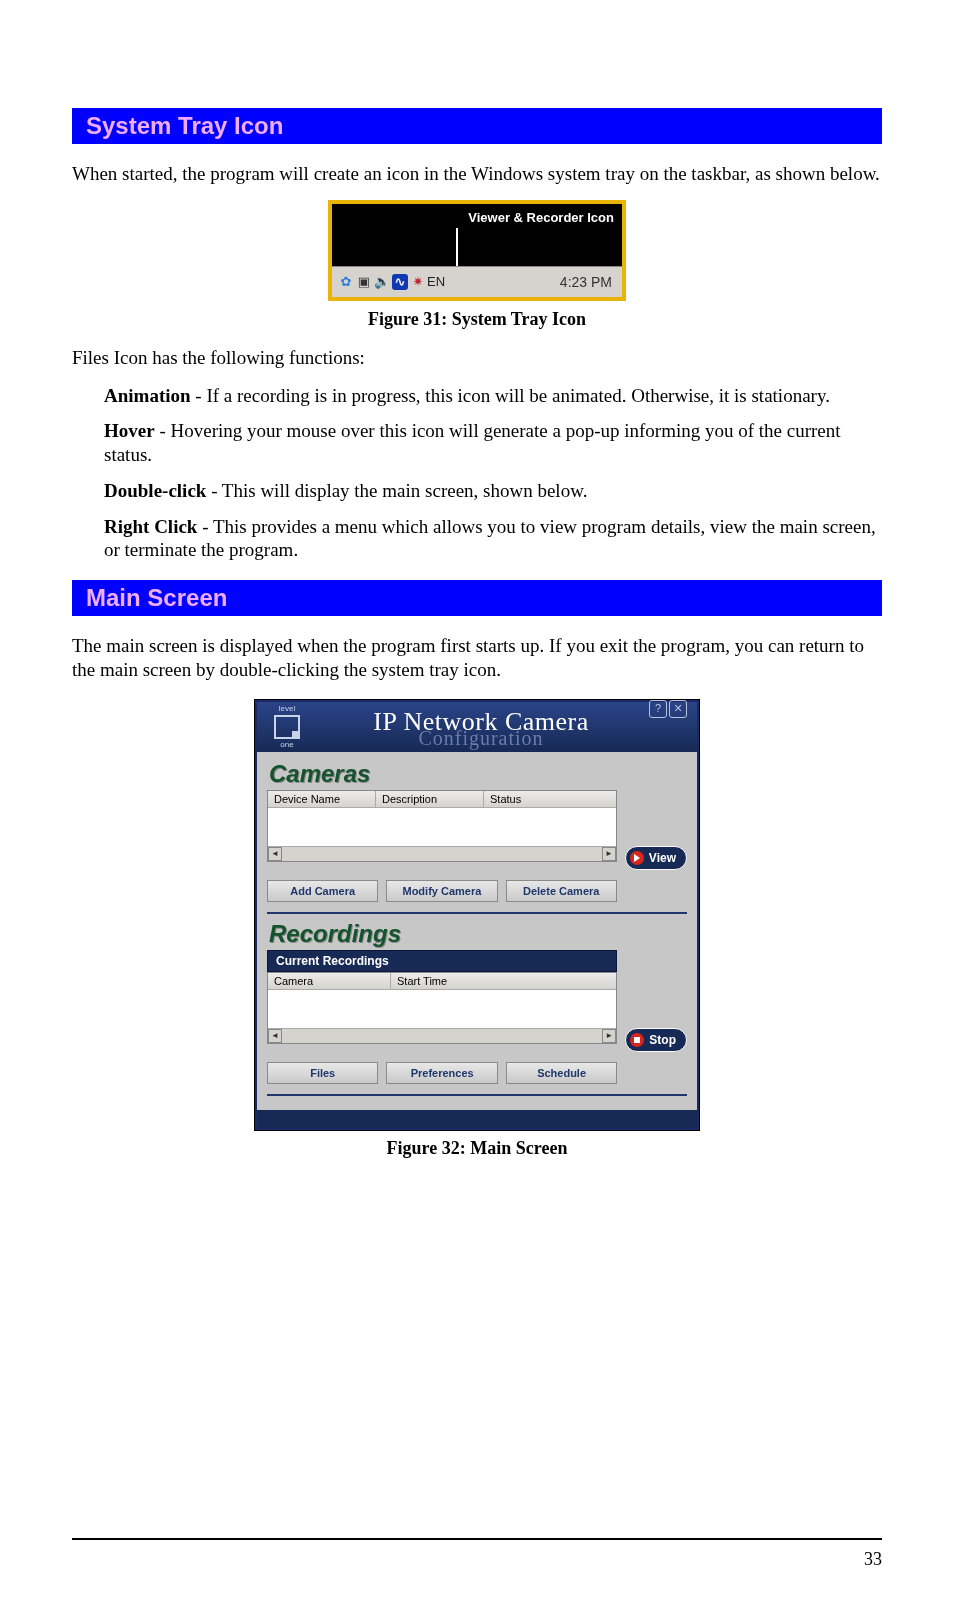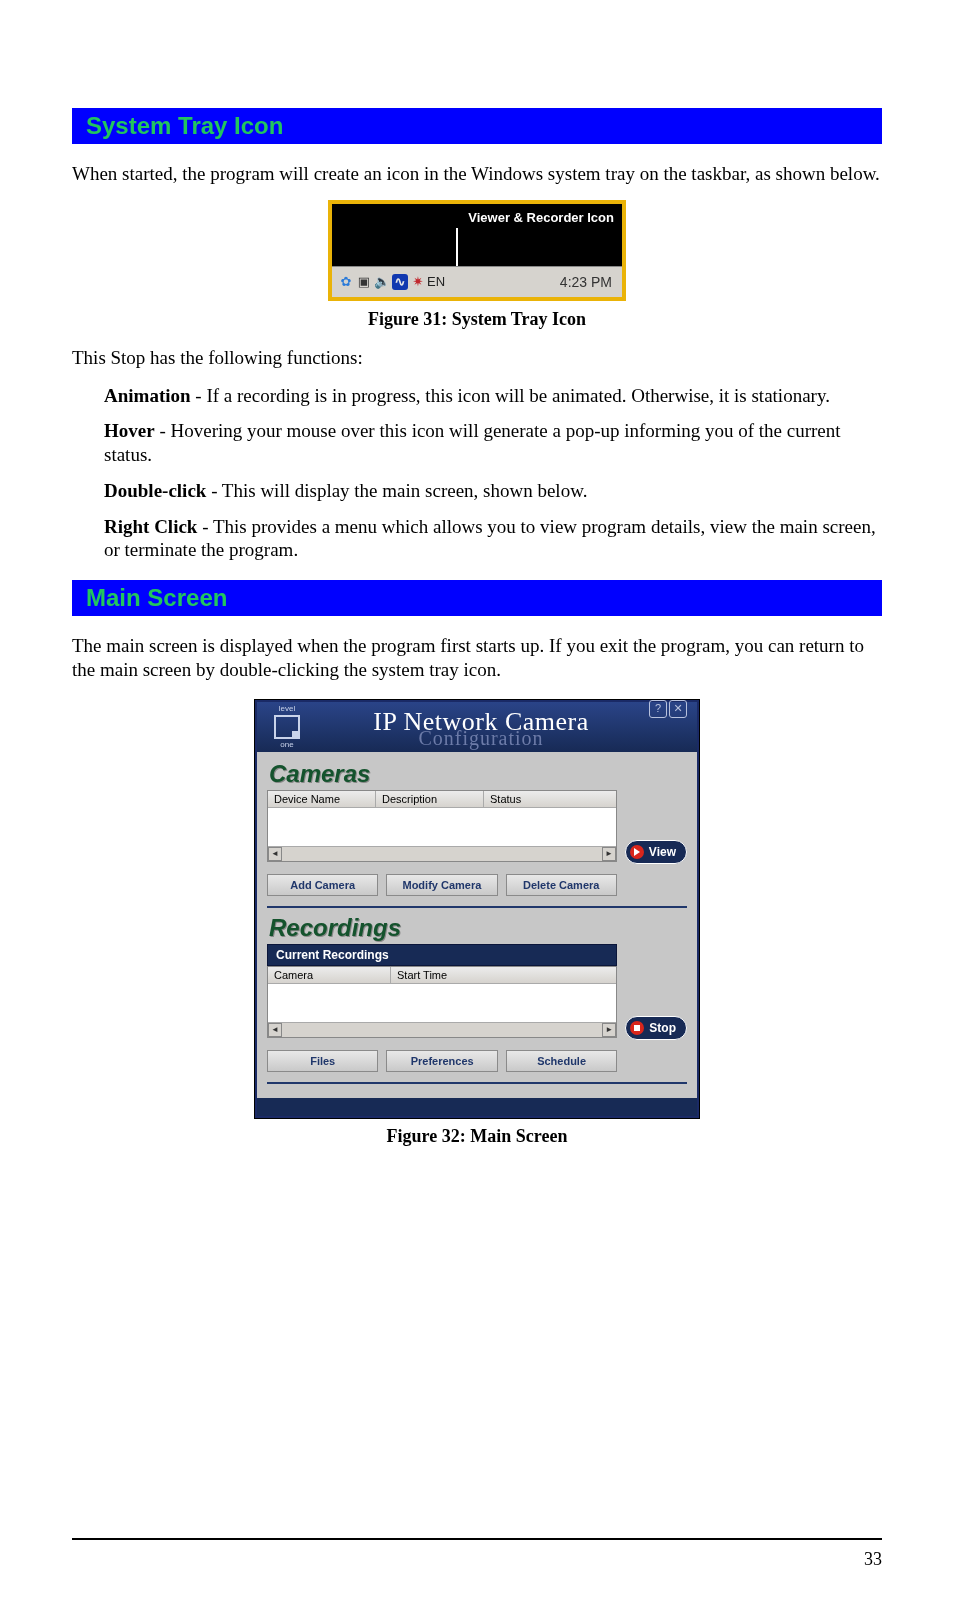--- a/index.html
+++ b/index.html
@@ -25,21 +25,21 @@
   }
   .page-number {
     position: absolute;
     right: 72px;
     bottom: 40px;
     font-size: 18px;
   }
 
   .section-heading {
     background: #0000ff;
-    color: #22c55e;
+    color: #f0abfc;
     font-family: Arial, Helvetica, sans-serif;
     font-weight: bold;
     font-size: 24px;
     padding: 4px 6px 4px 8px;
     border-left: 6px solid #0000ff;
     margin: 18px 0 18px 0;
   }
 
   p.body {
     font-size: 19px;
@@ -296,21 +296,21 @@
     border: 1px solid #888;
     box-sizing: border-box;
     font-size: 8px;
     text-align: center;
     line-height: 12px;
     color: #333;
   }
 
   .fig32-btnrow {
     display: flex;
-    margin-top: 12px;
+    margin-top: 18px;
     gap: 8px;
   }
   .fig32-btn {
     flex: 1;
     text-align: center;
     font-weight: bold;
     font-size: 11px;
     color: #20376b;
     padding: 4px 2px;
     background: linear-gradient(#e8e8e8, #c9c9c9);
@@ -391,21 +391,21 @@
           <span class="ic ic-wave">∿</span>
           <span class="ic ic-gear">✷</span>
           <span class="ic ic-en">EN</span>
         </div>
         <div class="fig31-time">4:23 PM</div>
       </div>
     </div>
   </div>
   <div class="caption">Figure 31: System Tray Icon</div>
 
-  <p class="body">This Stop has the following functions:</p>
+  <p class="body">Files Icon has the following functions:</p>
 
   <div class="indent-block">
     <p class="body">
       <b>Animation</b><span> - If a recording is in progress, this icon will be animated. Otherwise, it is stationary.</span>
     </p>
     <p class="body">
       <b>Hover</b><span> - Hovering your mouse over this icon will generate a pop-up informing you of the current status.</span>
     </p>
     <p class="body">
       <b>Double-click</b><span> - This will display the main screen, shown below.</span>

